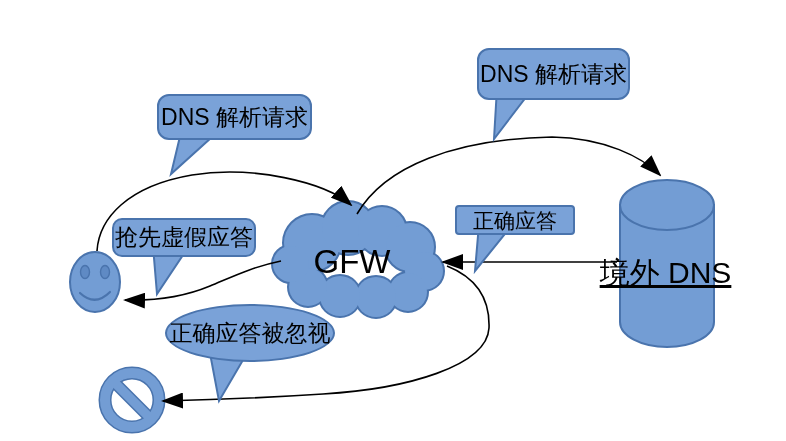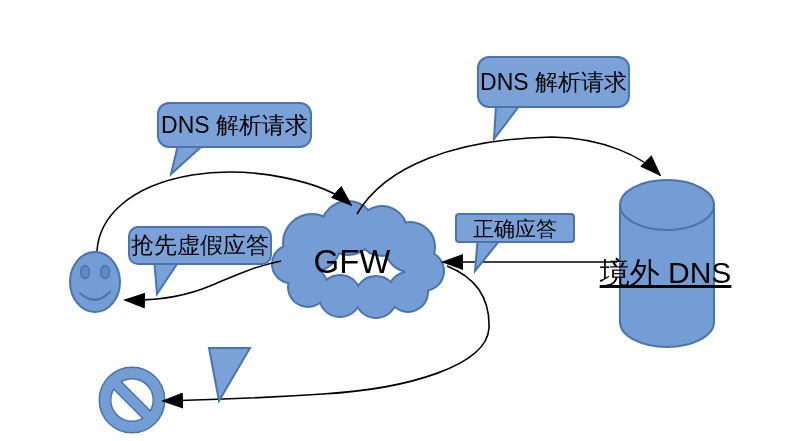--- a/index.html
+++ b/index.html
@@ -18,21 +18,21 @@
   .ring-over{fill:none;stroke:var(--shape-fill,#739dd4);stroke-width:10;}
   .slash-under{stroke:var(--shape-border,#4a74ad);stroke-width:12;stroke-linecap:round;}
   .slash-over{stroke:var(--shape-fill,#739dd4);stroke-width:9;stroke-linecap:round;}
   .face-line{fill:none;stroke:var(--shape-border,#4a74ad);stroke-width:2.2;stroke-linecap:round;}
   .eye{fill:#5f8ac4;stroke:var(--shape-border,#4a74ad);stroke-width:1.4;}
   .callout{
     position:absolute;display:flex;align-items:center;justify-content:center;
     background:var(--bubble-fill,#7aa2d8);border:2px solid var(--shape-border,#4a74ad);
     color:var(--text,#000);font-size:23px;line-height:1;white-space:nowrap;box-sizing:border-box;
   }
-  .rounded{border-radius:12px;margin-top:8px;}
+  .rounded{border-radius:12px;}
   .oval{border-radius:50%;}
   .shape-label{
     position:absolute;display:flex;align-items:center;justify-content:center;
     color:var(--text,#000);line-height:1;white-space:nowrap;
   }
 </style>
 </head>
 <body>
 
 <div class="stage">
@@ -100,22 +100,23 @@
     <polygon class="tail" points="497,88 533,88 494,139"></polygon>
     <polygon class="tail" points="153,246 189,246 157,294"></polygon>
     <polygon class="tail" points="479,224 513,224 475,271"></polygon>
     <polygon class="tail" points="209,348 250,348 219,401"></polygon>
   </svg>
 
   <div class="callout rounded" style="left:157px;top:94px;width:155px;height:46px;">DNS 解析请求</div>
 
   <div class="callout rounded" style="left:477px;top:48px;width:153px;height:52px;">DNS 解析请求</div>
 
-  <div class="callout rounded" style="left:128px;top:218px;width:144px;height:39px;border-radius:10px;">抢先虚假应答</div>
+  <div class="callout rounded" style="left:112px;top:218px;width:144px;height:39px;border-radius:10px;">抢先虚假应答</div>
 
   <div class="callout rounded" style="left:455px;top:205px;width:120px;height:30px;border-radius:4px;font-size:21px;">正确应答</div>
 
+  <div class="callout oval" style="left:165px;top:304px;width:170px;height:58px;">正确应答被忽视</div>
 
   <div class="shape-label" style="left:302px;top:242px;width:100px;height:38px;font-size:33px;">GFW</div>
 
   <div class="shape-label" style="left:578px;top:255px;width:175px;height:36px;font-size:30px;text-decoration:underline;">境外 DNS</div>
 
 </div>
 
 </body></html>

